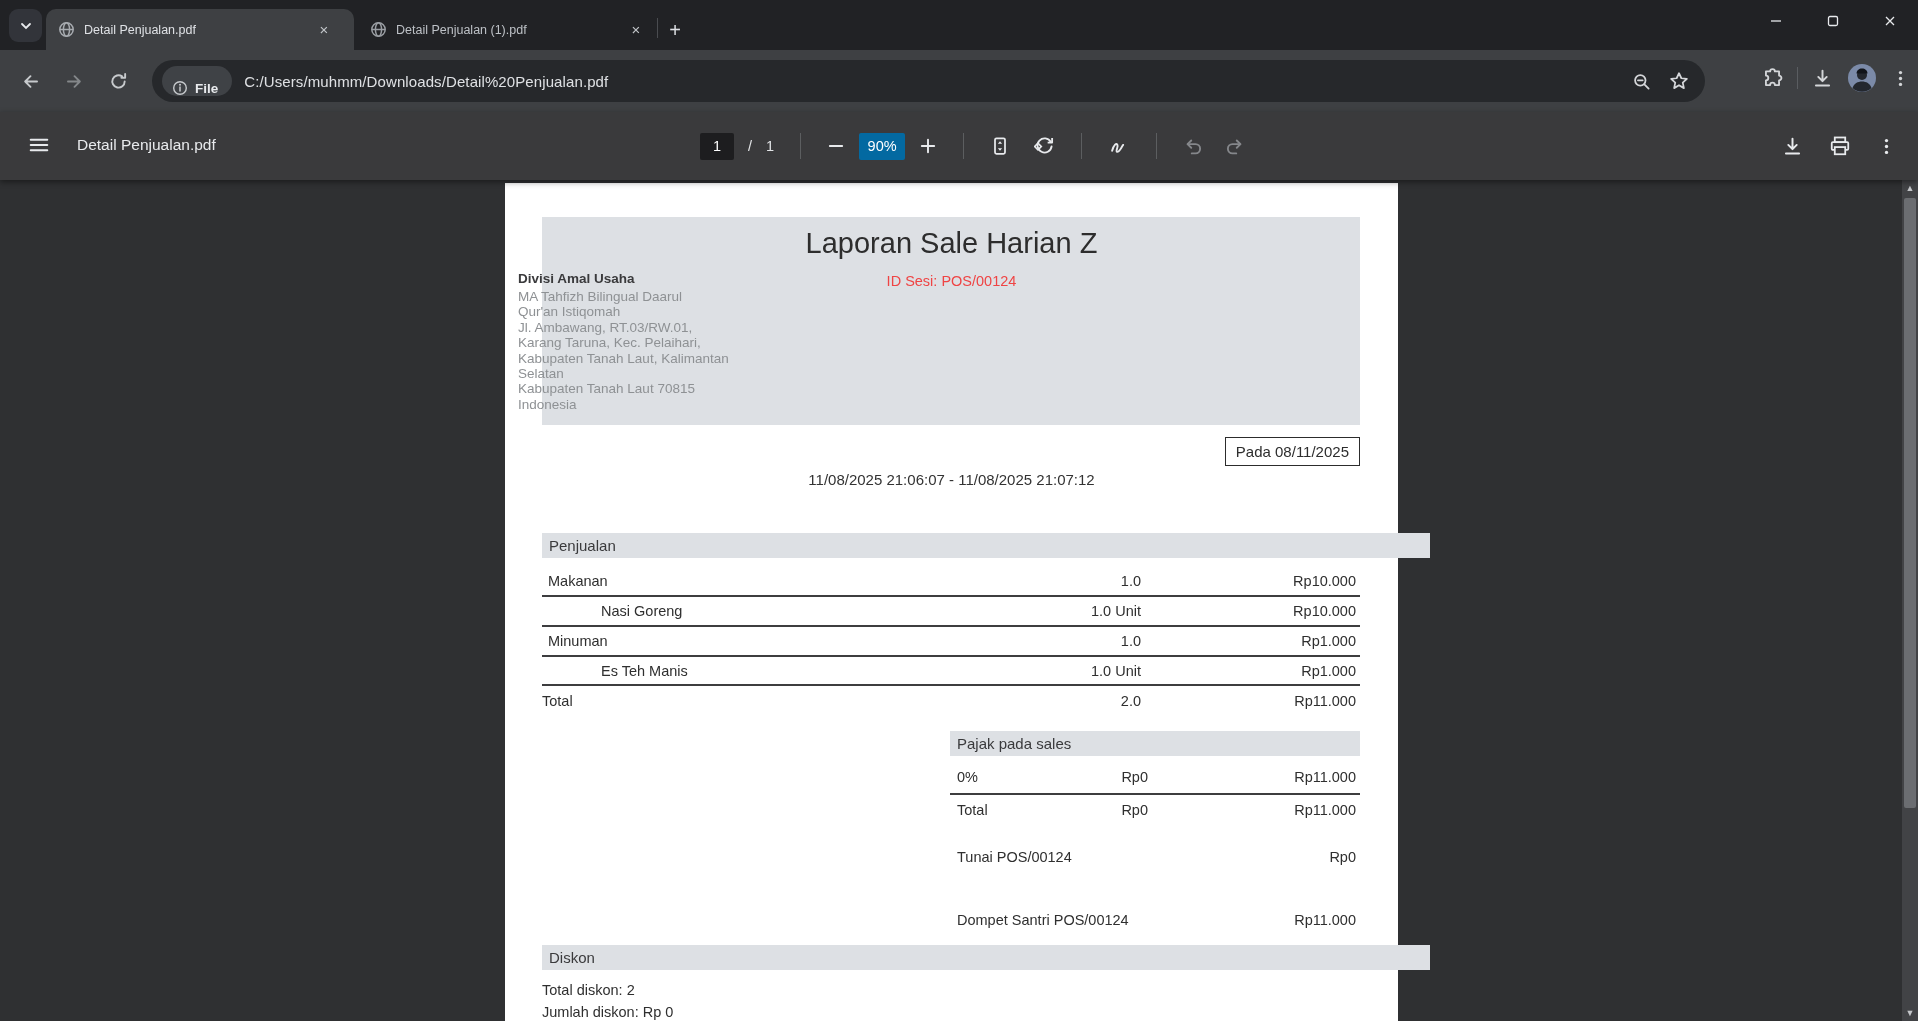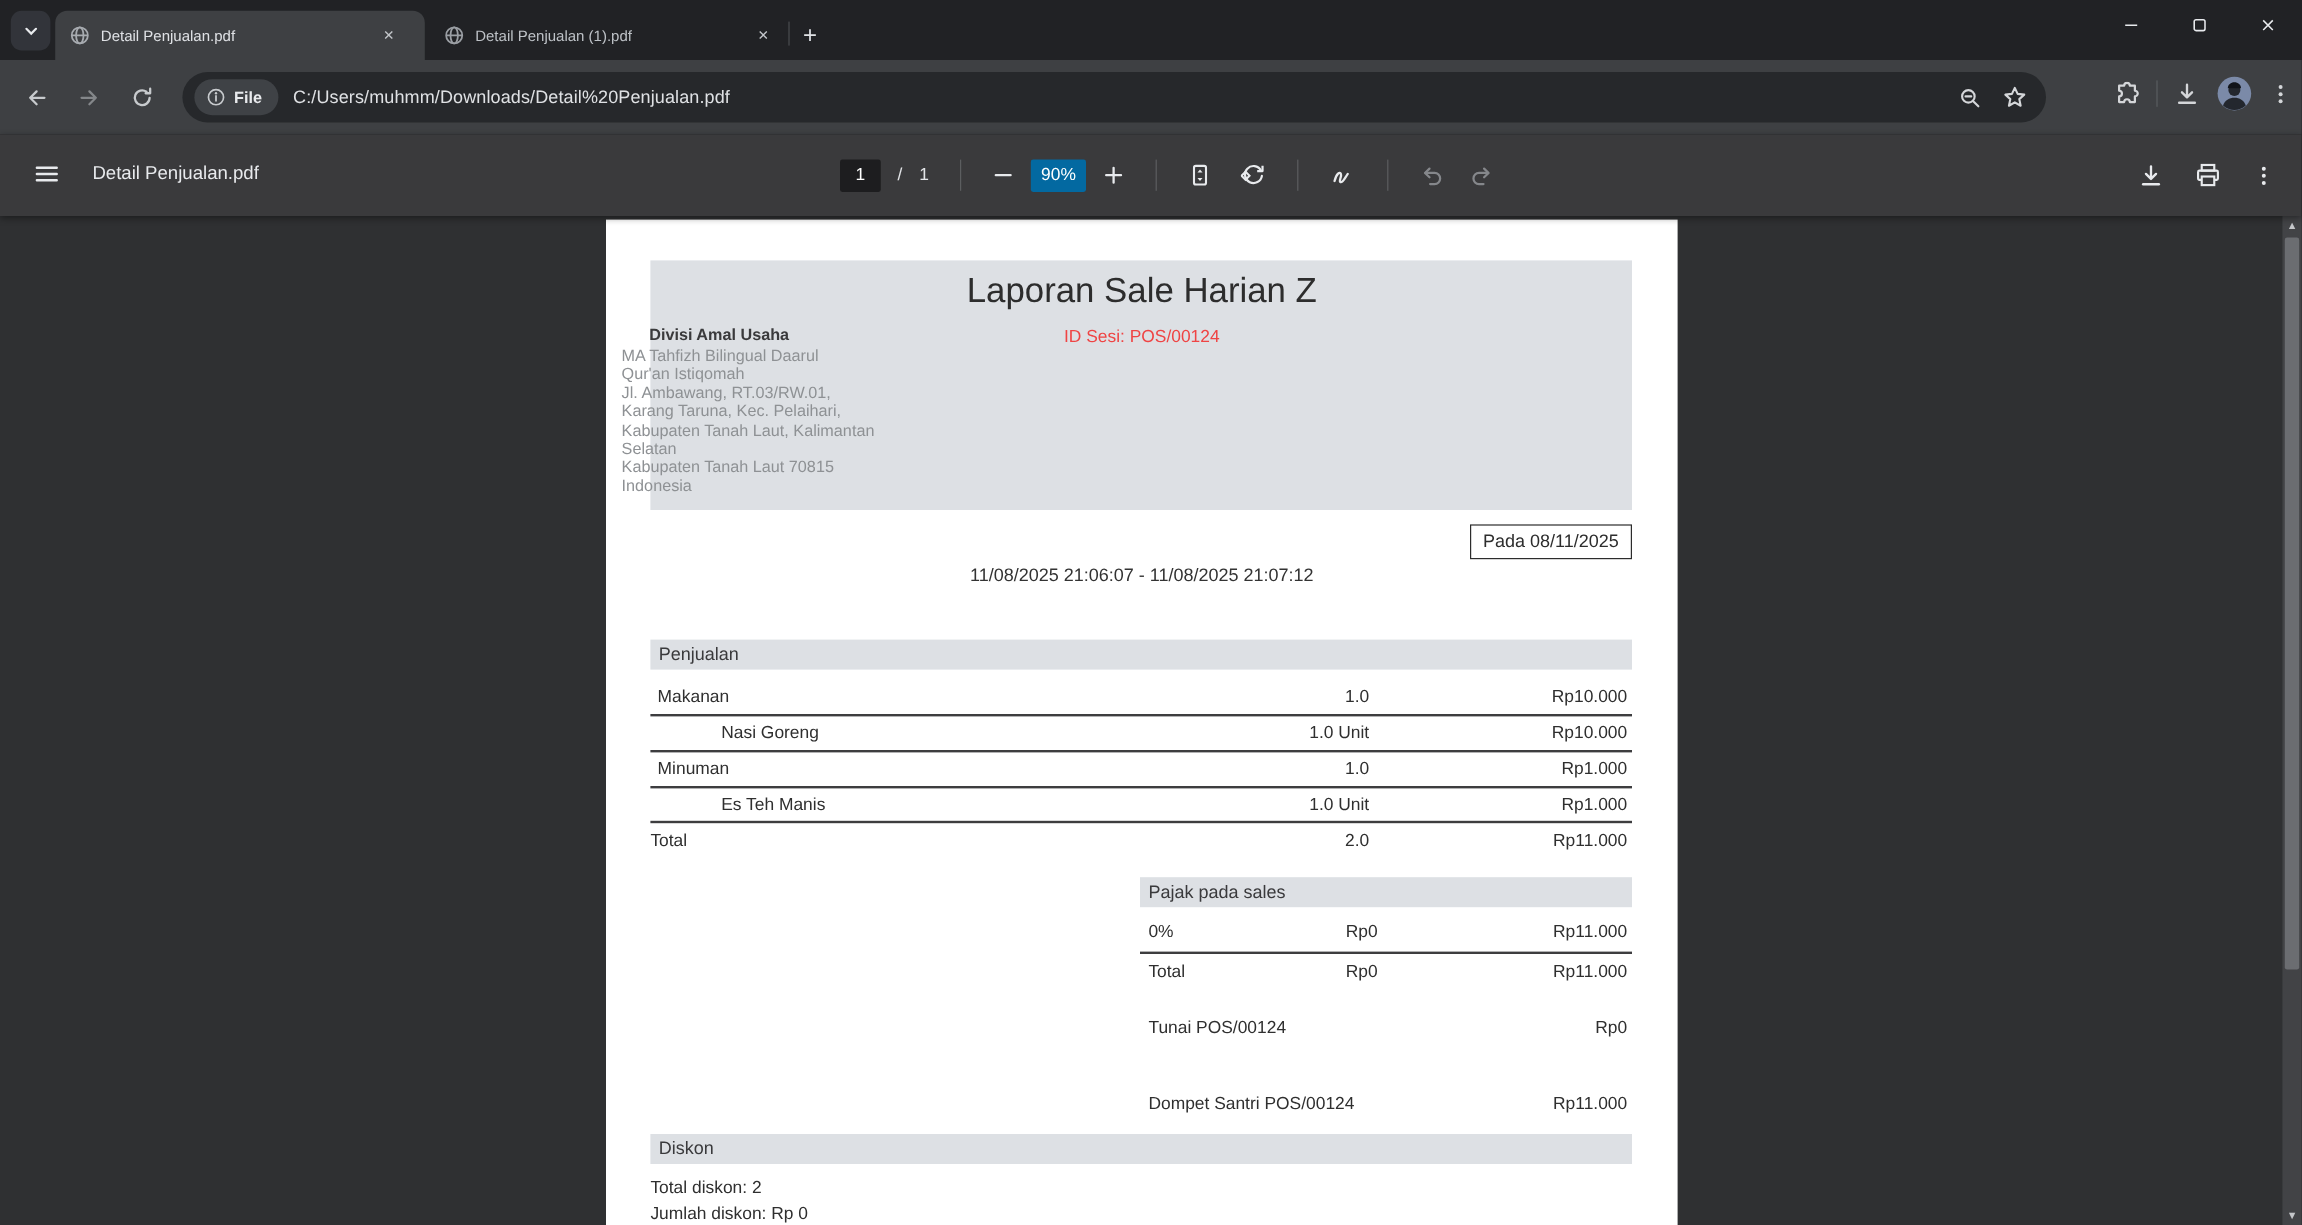--- a/index.html
+++ b/index.html
@@ -26,21 +26,21 @@
   .wincontrols { position:absolute; right:0; top:0; height:50px; display:flex; }
   .winbtn { width:57px; height:42px; display:flex; align-items:center; justify-content:center; color:#e8eaed; cursor:pointer;}
 
   
   #addressbar { position:absolute; left:0; top:50px; width:1918px; height:62px; background:#3e4043; }
   .nav-ico { position:absolute; top:13px; width:36px; height:36px; border-radius:50%;
              display:flex; align-items:center; justify-content:center; cursor:pointer; }
   #omnibox { position:absolute; left:152px; top:10px; width:1553px; height:42px; border-radius:21px;
              background:#26282b; display:flex; align-items:center; }
   .file-chip { margin-left:10px; height:30px; border-radius:15px; background:#3f4246;
-               display:flex; align-items:center; padding:0 14px 0 10px; color:#e8eaed;
+               display:flex; align-items:flex-end; padding:0 14px 0 10px; color:#e8eaed;
                font-size:13.5px; font-weight:700; cursor:pointer; }
   .file-chip svg { margin-right:7px; }
   .url-text { margin-left:12px; color:#dfe1e4; font-size:15px; letter-spacing:.1px; }
   .omni-right { margin-left:auto; display:flex; align-items:center; gap:18px; padding-right:16px; }
   .bar-right { position:absolute; right:8px; top:13px; display:flex; align-items:center; gap:14px; }
   .bar-divider { width:1px; height:22px; background:#5a5d61; }
 
   
   #pdftoolbar { position:absolute; left:0; top:112px; width:1918px; height:68px; background:#3a3a3c;
                 box-shadow:0 2px 6px rgba(0,0,0,.45); z-index:5; }
@@ -60,30 +60,30 @@
   #scrollbar { position:absolute; right:0; top:0; width:16px; height:841px; background:#424346; cursor:pointer;}
   #scroll-thumb { position:absolute; left:2px; top:18px; width:12px; height:610px; background:#6b6d71; border-radius:2px; cursor:pointer;}
   .scroll-arrow { position:absolute; left:0; width:16px; height:16px; display:flex; align-items:center; justify-content:center; color:#c4c6c9; font-size:9px; cursor:pointer;}
 
   
   #page { position:absolute; left:505px; top:3px; width:893px; height:838px; background:#ffffff;
           color:#2f2f2f; }
   #hdr-block { position:absolute; left:37px; top:34px; width:818px; height:208px; background:#dde0e4; }
   .doc-title { position:absolute; left:0; top:44px; width:100%; text-align:center;
                font-size:29px; color:#2d2d2d; }
-  .company { position:absolute; left:13px; top:88px; font-size:13.5px; font-weight:700; color:#3a3a3c;margin-left:23px; }
+  .company { position:absolute; left:13px; top:88px; font-size:13.5px; font-weight:700; color:#3a3a3c; }
   .addr { position:absolute; left:13px; top:106px; width:212px; font-size:13.5px; line-height:15.4px; color:#8e9194; }
   .session { position:absolute; left:0; top:90px; width:100%; text-align:center; font-size:14.5px; color:#ef4444; }
   .date-box { position:absolute; right:38px; top:254px; border:1.5px solid #2c2c2c; background:#fff;
               padding:5px 10px; font-size:15px; color:#2d2d2d; }
   .date-range { position:absolute; left:0; top:288px; width:100%; text-align:center; font-size:15px; color:#333; }
 
   .sec-bar { position:absolute; background:#dde0e4; height:25px; font-size:15px; color:#3a3a3c;
              display:flex; align-items:center; padding-left:7px; }
-  .sec-bar.full { left:37px; width:818px; }
+  .sec-bar.full { left:37px; width:888px; }
   .sec-bar.half { left:445px; width:410px; }
 
   .trow { position:absolute; left:37px; width:818px; height:25px; font-size:14.5px; }
   .trow span { position:absolute; top:4px; }
   .c-name { left:6px; }
   .c-name.indent { left:48px;margin-left:11px; }
   .c-qty  { right:219px; }
   .c-amt  { right:4px; }
   .hline  { position:absolute; left:37px; width:818px; height:1.5px; background:#3d3d3f; }
 

